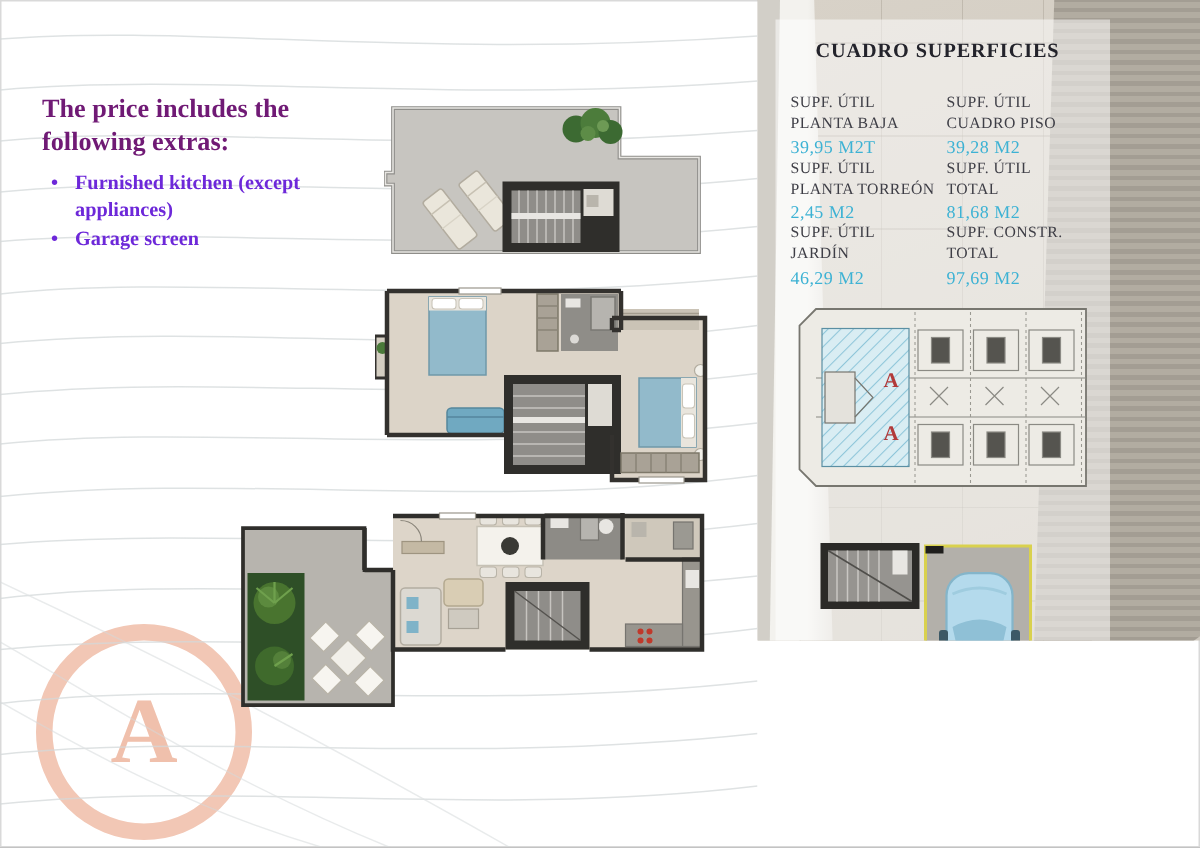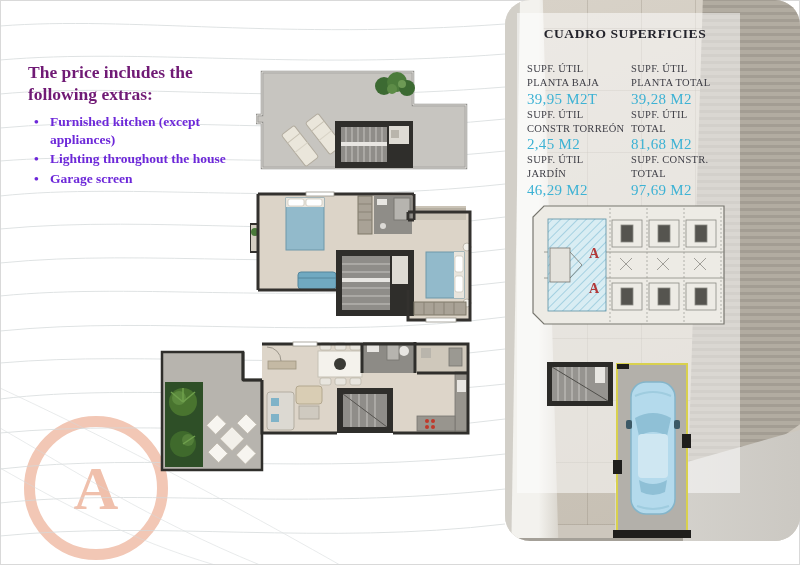--- a/index.html
+++ b/index.html
@@ -13,21 +13,21 @@
   
   .extras{position:absolute;left:28px;top:62px;width:220px;z-index:3;color:#3b3b3b;}
   .extras h1{font-size:17.5px;line-height:1.25;margin:0 0 7px 0;font-weight:bold;color:#701a75;}
   .extras ul{list-style:none;margin:0;padding:0;}
   .extras li{position:relative;padding-left:22px;font-size:13.5px;font-weight:bold;
              line-height:1.32;margin-bottom:2px;color:#6d28d9;}
   .extras li::before{content:"•";position:absolute;left:6px;top:0;}
   
   .plan{position:absolute;z-index:3;}
   
-  .photo-panel{position:absolute;left:505px;top:0;width:295px;height:541px;overflow:hidden;background:#cdc7bd;border-radius:25px;}
+  .photo-panel{position:absolute;left:505px;top:0;width:295px;height:427px;overflow:hidden;background:#cdc7bd;}
   .pp-tiles{position:absolute;left:28px;top:0;width:195px;height:525px;
      background:
       repeating-linear-gradient(0deg, rgba(137,128,114,.28) 0 1px, transparent 1px 62px),
       repeating-linear-gradient(90deg, rgba(137,128,114,.28) 0 1px, transparent 1px 54px),
       linear-gradient(160deg,#d8d2c8,#c6bfb3);}
   .pp-striated{position:absolute;left:182px;top:0;width:113px;height:505px;
      clip-path:polygon(14% 0,100% 0,100% 84%,0 100%);
      background:repeating-linear-gradient(0deg,#a39d93 0 3px,#b2aca1 3px 7px);}
   .pp-pavement{position:absolute;left:110px;top:415px;width:185px;height:150px;
      clip-path:polygon(0 45%,100% 10%,100% 100%,0 100%);
@@ -38,21 +38,21 @@
   .pp-edge{position:absolute;left:0;top:0;width:15px;height:565px;
      clip-path:polygon(0 0,100% 0,40% 100%,0 100%);background:#b7b2a9;opacity:.55;}
   .pp-street{position:absolute;left:0;top:538px;width:178px;height:27px;background:#a4a098;}
   .pp-overlay{position:absolute;left:12px;top:13px;width:223px;height:480px;background:rgba(255,255,255,.52);}
   
   .surfaces{position:absolute;left:22px;top:26px;width:196px;color:#3e3e46;}
   .surf-title{font-size:13.5px;font-weight:bold;text-align:center;letter-spacing:.6px;
               color:#23232b;margin-bottom:16px;}
   .surf-grid{display:grid;grid-template-columns:104px 92px;margin-top:20px;}
   .surf-l1,.surf-l2{font-size:10.5px;letter-spacing:.3px;line-height:1.32;}
-  .surf-val{font-size:15px;letter-spacing:.3px;color:#3db2d4;margin-top:1px;}
+  .surf-val{font-size:12px;letter-spacing:.3px;color:#3db2d4;margin-top:1px;}
   .siteplan{position:absolute;left:23px;top:192px;}
   .garage{position:absolute;left:38px;top:348px;}
 </style>
 </head>
 <body>
 
 <div class="page">
 
   <div class="logo-circle">
     <span class="logo-letter">A</span>
@@ -79,21 +79,20 @@
       <path d="M0,388 C90,430 190,480 340,565" opacity="0.7"></path>
       <path d="M0,428 C70,468 150,520 260,565" opacity="0.7"></path>
       <path d="M0,468 C60,502 130,540 215,565" opacity="0.7"></path>
     </g>
   </svg>
 
   <section class="extras">
     <h1>The price includes the following extras:</h1>
     <ul>
       <li>Furnished kitchen (except appliances)</li>
-      <li>Lighting throughout the house</li>
       <li>Garage screen</li>
     </ul>
   </section>
 
   <svg class="plan" style="left:256px;top:68px" width="216" height="104" viewBox="0 0 216 104">
     <path d="M6,4 H157 V37 H210 V100 H6 V55 H1 V47 H6 Z" fill="#c7c5c0" stroke="#8f8e8a" stroke-width="2.5"></path>
     <path d="M6,4 H157 V37 H210 V100 H6 V55 H1 V47 H6 Z" fill="none" stroke="#e8e6e2" stroke-width="1"></path>
     <g>
       <circle cx="128" cy="18" r="9" fill="#3c6a32"></circle>
         <circle cx="141" cy="14" r="10" fill="#4c7c3b"></circle>
@@ -281,26 +280,26 @@
     <div class="surfaces">
       <div class="surf-title">CUADRO SUPERFICIES</div>
       <div class="surf-grid">
         <div class="surf-entry">
           <div class="surf-l1">SUPF. ÚTIL</div>
           <div class="surf-l2">PLANTA BAJA</div>
           <div class="surf-val">39,95 M2T</div>
         </div>
         <div class="surf-entry">
           <div class="surf-l1">SUPF. ÚTIL</div>
-          <div class="surf-l2">PLANTA TOTAL</div>
+          <div class="surf-l2">CUADRO PISO</div>
           <div class="surf-val">39,28 M2</div>
         </div>
         <div class="surf-entry">
           <div class="surf-l1">SUPF. ÚTIL</div>
-          <div class="surf-l2">CONSTR TORREÓN</div>
+          <div class="surf-l2">PLANTA TORREÓN</div>
           <div class="surf-val">2,45 M2</div>
         </div>
         <div class="surf-entry">
           <div class="surf-l1">SUPF. ÚTIL</div>
           <div class="surf-l2">TOTAL</div>
           <div class="surf-val">81,68 M2</div>
         </div>
         <div class="surf-entry">
           <div class="surf-l1">SUPF. ÚTIL</div>
           <div class="surf-l2">JARDÍN</div>

